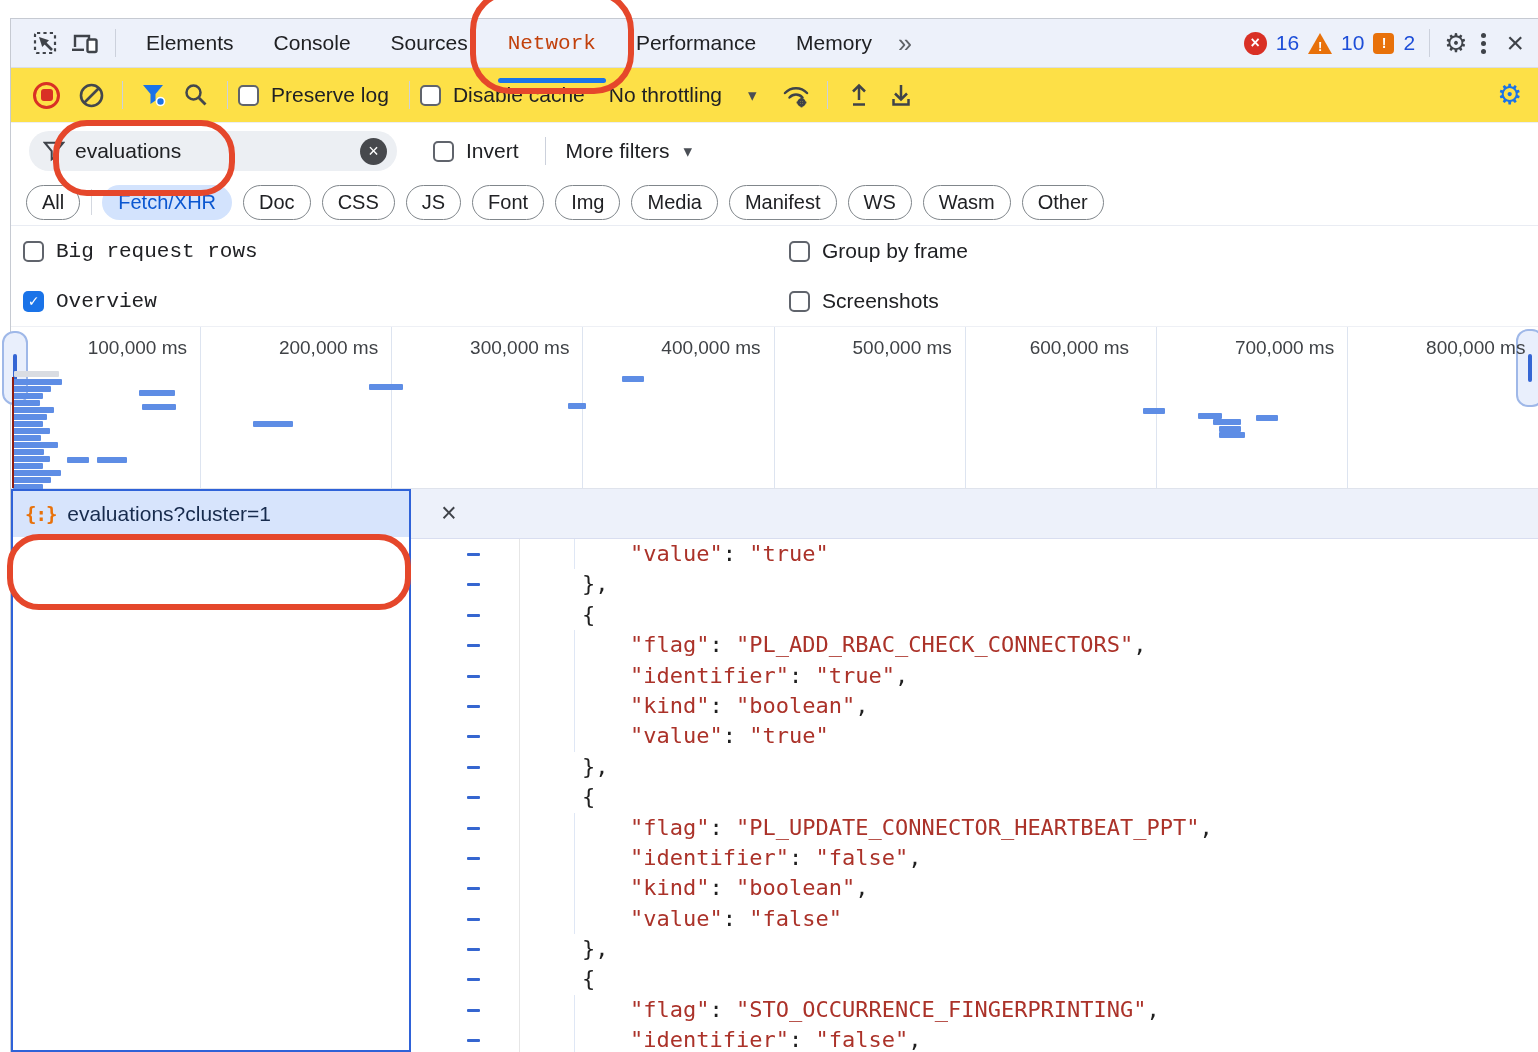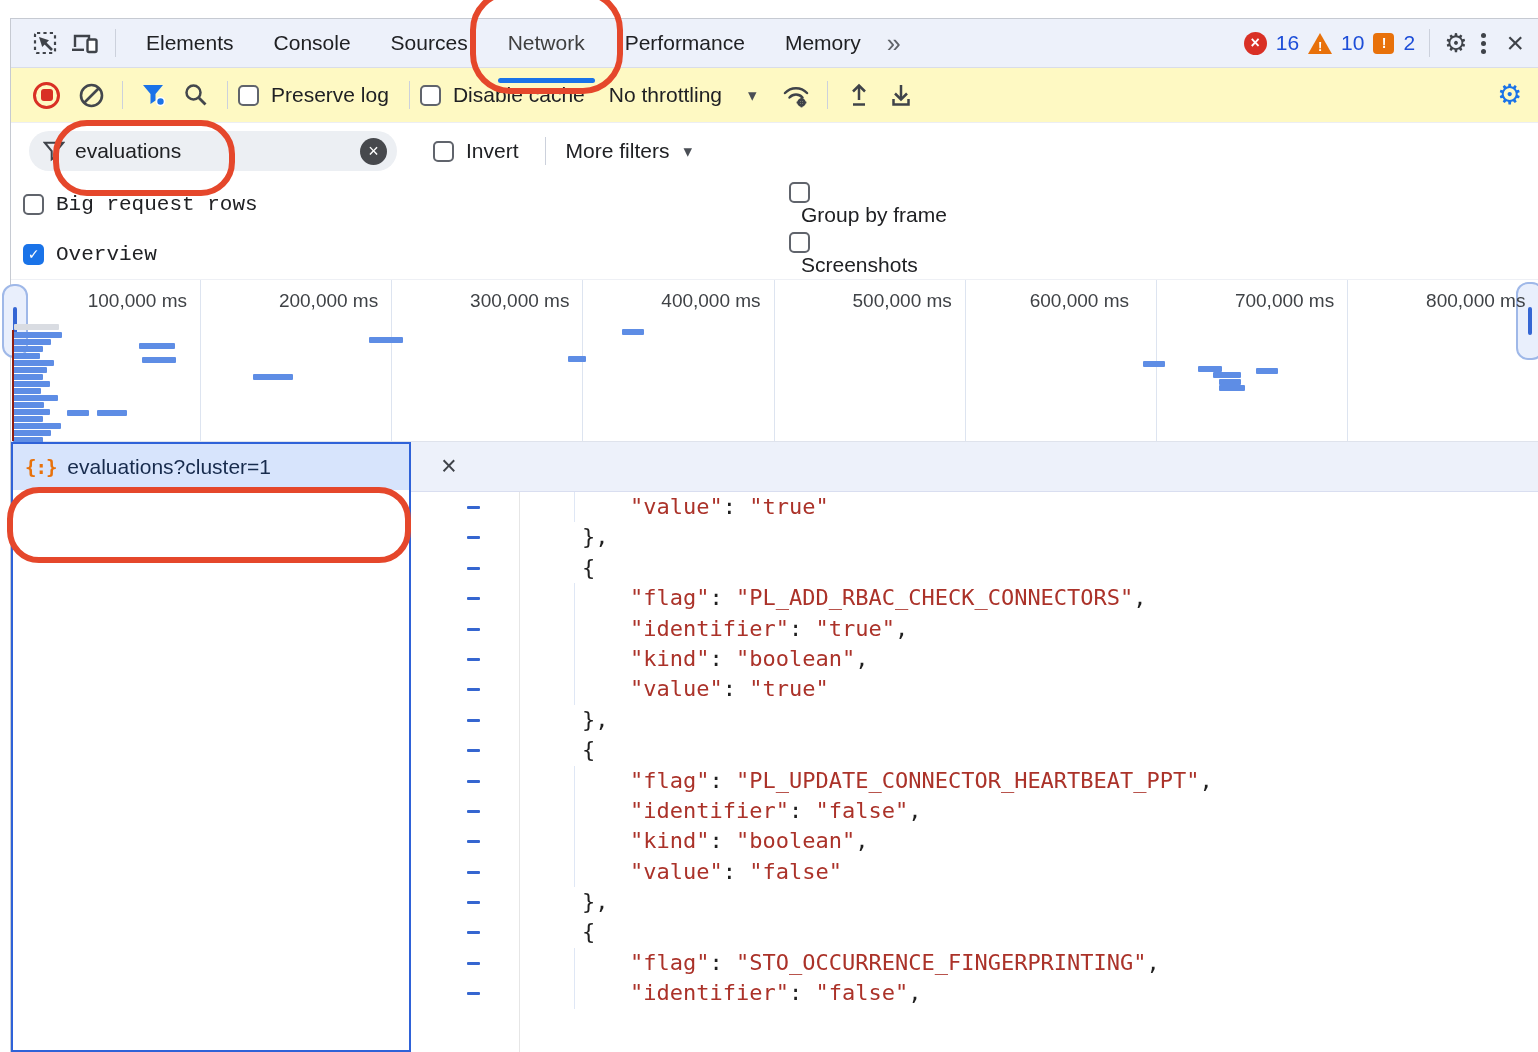--- a/index.html
+++ b/index.html
@@ -6,40 +6,40 @@
     font-family:"Liberation Sans","DejaVu Sans",sans-serif;-webkit-font-smoothing:antialiased;}
   .devtools{position:absolute;left:10px;top:18px;right:0;bottom:0;background:#fff;
     border-top:1px solid #c6cad2;border-left:1px solid #c6cad2;display:flex;flex-direction:column;}
   
   .tabbar{height:48px;flex:0 0 48px;background:#edf1fa;border-bottom:1px solid #d9dde8;
     display:flex;align-items:center;padding:0 14px 0 14px;position:relative;}
   .tbicon{display:flex;align-items:center;justify-content:center;width:40px;height:40px;flex:0 0 auto;}
   .vdiv{width:1px;height:28px;background:#ccd1dc;margin:0 10px;flex:0 0 auto;}
   .tab{position:relative;height:48px;display:flex;align-items:center;padding:16px 20px;
     font-size:21px;color:#202124;cursor:default;flex:0 0 auto;}
-  .tab.sel{color:#404040;}
+  .tab.sel{color:#c2410c;font-family:Liberation Mono, monospace;}
   .tab-underline{position:absolute;left:10px;right:10px;bottom:0;height:5px;background:#1a73e8;border-radius:3px;}
   .chev{font-size:25px;color:#5f6368;margin:0 6px;letter-spacing:-2px;}
   .badges{margin-left:auto;display:flex;align-items:center;gap:9px;}
   .cnt{font-size:21px;color:#1d4ed8;}
   .err-ic{width:23px;height:23px;border-radius:50%;background:#d93025;color:#fff;display:flex;
     align-items:center;justify-content:center;font-size:16px;font-weight:bold;line-height:1;}
   .warn-ic{position:relative;width:24px;height:21px;}
   .warn-ic::before{content:"";position:absolute;left:0;top:0;border-left:12px solid transparent;
     border-right:12px solid transparent;border-bottom:21px solid #e8710a;}
   .warn-ic span{position:absolute;left:0;right:0;bottom:0px;text-align:center;color:#fff;
     font-size:13px;font-weight:bold;}
   .iss-ic{width:21px;height:21px;border-radius:4px;background:#e8710a;color:#fff;display:flex;
     align-items:center;justify-content:center;font-size:14px;font-weight:bold;}
   .gear{font-size:26px;color:#3f4349;line-height:1;}
   .kebab{width:5px;height:5px;border-radius:50%;background:#3f4349;margin:0 14px;
     box-shadow:0 -8px 0 #3f4349,0 8px 0 #3f4349;}
   .closex{font-size:30px;color:#3f4349;line-height:1;margin-left:6px;}
   
-  .nettb{height:54px;flex:0 0 54px;background:#fef9c3;border-bottom:1px solid #eceef3;
+  .nettb{height:54px;flex:0 0 54px;background:#fde047;border-bottom:1px solid #eceef3;
     display:flex;align-items:center;padding:0 16px;}
   .rec{position:relative;width:27px;height:27px;border:3px solid #d93025;border-radius:50%;
     box-sizing:border-box;margin:0 10px 0 6px;}
   .rec i{position:absolute;left:50%;top:50%;width:12px;height:12px;margin:-6px 0 0 -6px;
     background:#d93025;border-radius:3px;}
   .icbtn{display:flex;align-items:center;justify-content:center;width:42px;height:42px;flex:0 0 auto;}
   .cblab{font-size:21px;color:#202124;margin:0 4px 0 12px;white-space:nowrap;}
   .cb{width:21px;height:21px;border:2px solid #60646c;border-radius:5px;background:#fff;
     box-sizing:border-box;flex:0 0 auto;}
   .cb.on{border:none;background:#1a73e8;display:flex;align-items:center;justify-content:center;
@@ -58,21 +58,21 @@
   
   .chiprow{height:46px;flex:0 0 46px;background:#fff;border-bottom:1px solid #e9ecf3;
     display:flex;align-items:center;padding-left:15px;}
   .chip{border:1.5px solid #80868b;border-radius:19px;padding:5px 15px;font-size:20px;color:#202124;
     margin-right:11px;flex:0 0 auto;}
   .chip.sel{border-color:transparent;background:#d3e3fd;color:#0b57d0;}
   .chipdiv{width:1px;height:26px;background:#d4d8e0;margin:0 10px 0 0;}
   
   .optrow{height:50px;flex:0 0 50px;background:#fff;position:relative;display:flex;align-items:center;}
   .optl{display:flex;align-items:center;margin-left:12px;font-family:Liberation Mono, monospace;}
-  .optr{position:absolute;left:778px;display:flex;flex-direction:column;}
+  .optr{position:absolute;left:778px;display:flex;align-items:center;}
   
   .overview{height:161px;flex:0 0 161px;position:relative;background:#fff;
     border-top:1px solid #eef0f5;border-bottom:1px solid #dfe3ec;}
   .gridline{position:absolute;top:0;bottom:0;width:1px;background:#dde4f0;}
   .ticklab{position:absolute;top:10px;font-size:19px;color:#3f4246;white-space:nowrap;}
   .obar{position:absolute;height:6px;border-radius:1px;}
   .redline{position:absolute;width:2px;background:#8e1c10;}
   .handle{position:absolute;background:#e9effc;border:2px solid #9fb8e8;border-radius:12px;box-sizing:border-box;}
   .handle i{position:absolute;left:50%;top:50%;width:4px;height:28px;margin:-14px 0 0 -2px;
     background:#3566d4;border-radius:2px;}
@@ -239,20 +239,35 @@
       <span class="fclear">×</span>
       <div class="anno anno-filter"></div>
     </div>
     <span class="cb" style="margin-left:36px;"></span>
     <span class="cblab">Invert</span>
     <div class="vdiv" style="margin:0 16px 0 22px;"></div>
     <span class="throt" style="margin-left:4px;">More filters</span>
     <span class="dnarrow" style="margin:0 0 0 14px;">▾</span>
   </div>
 
+  <div class="chiprow" id="chips">
+      <div class="chip">All</div>
+      <div class="chipdiv"></div>
+      <div class="chip sel">Fetch/XHR</div>
+      <div class="chip">Doc</div>
+      <div class="chip">CSS</div>
+      <div class="chip">JS</div>
+      <div class="chip">Font</div>
+      <div class="chip">Img</div>
+      <div class="chip">Media</div>
+      <div class="chip">Manifest</div>
+      <div class="chip">WS</div>
+      <div class="chip">Wasm</div>
+      <div class="chip">Other</div>
+    </div>
 
   <div class="optrow">
     <div class="optl">
       <span class="cb"></span>
       <span class="cblab">Big request rows</span>
     </div>
     <div class="optr">
       <span class="cb"></span>
       <span class="cblab">Group by frame</span>
     </div>

